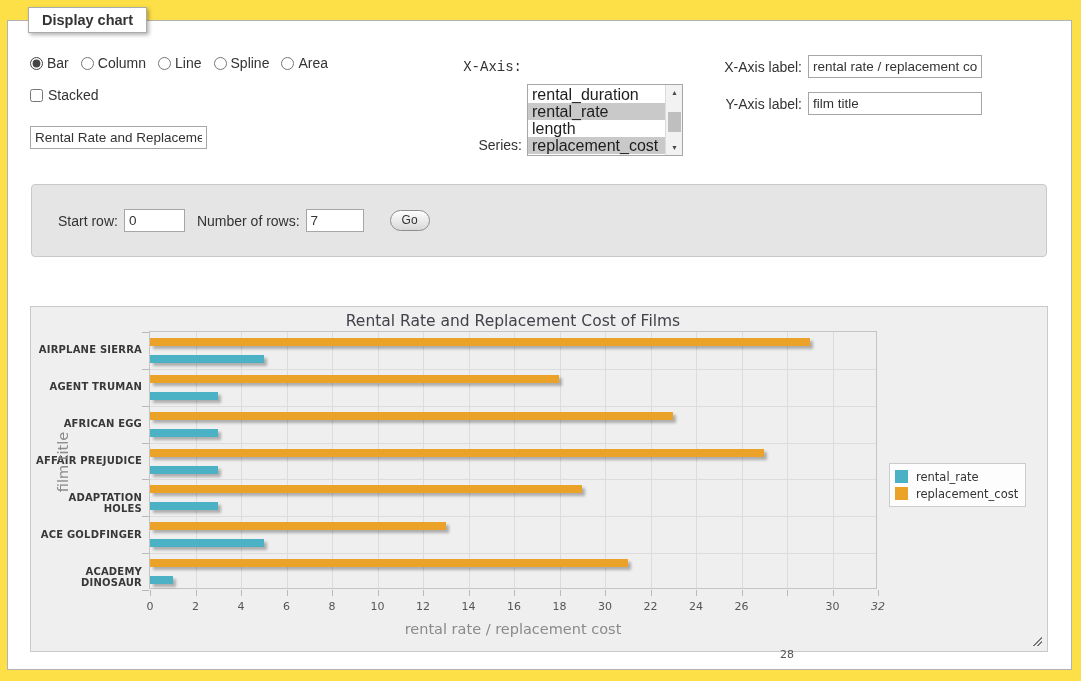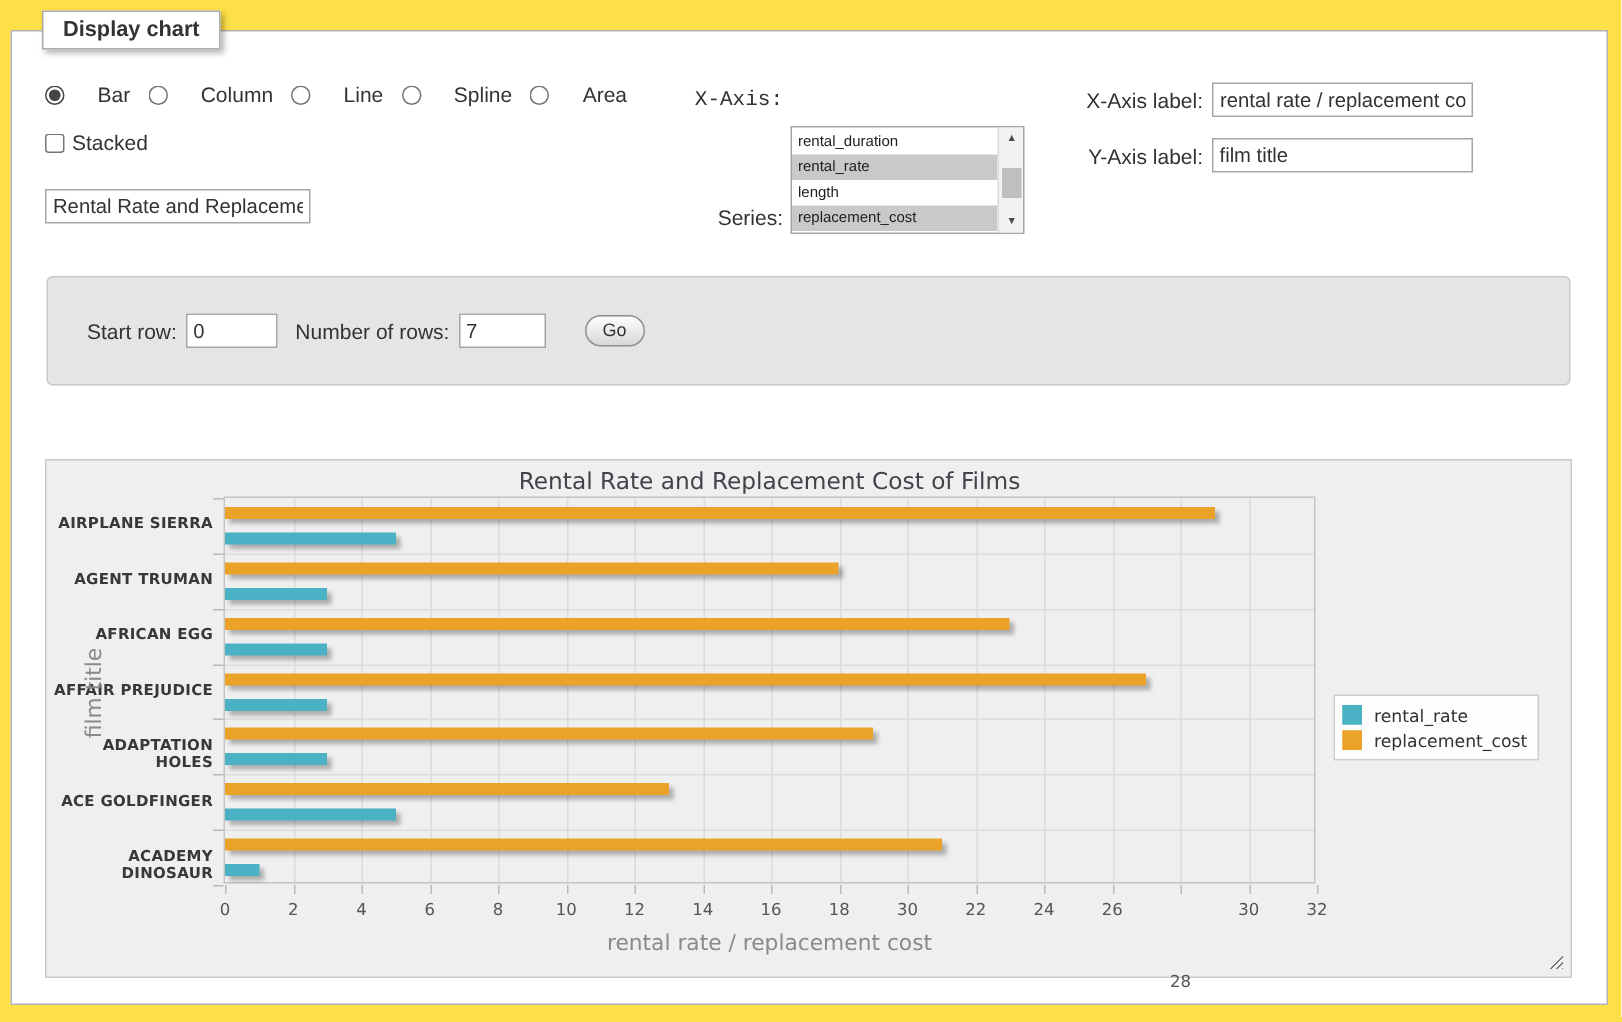--- a/index.html
+++ b/index.html
@@ -7,21 +7,21 @@
   .page { position:relative; width:1081px; height:681px; background:#fde047;
           font-family:"Liberation Sans", sans-serif; font-size:14px; color:#333; overflow:hidden; }
 
   .frame { position:absolute; left:7px; top:20px; width:1065px; height:650px;
            border:1px solid #b3b3b3; background:#fff; }
   .legend-box { position:absolute; left:28px; top:7px; padding:4px 13px; background:#fff;
                 border:1px solid #ababab; box-shadow:2px 2px 4px rgba(0,0,0,0.3);
                 font-weight:bold; font-size:14.5px; color:#333; z-index:5; }
 
   .radio-row { position:absolute; left:30px; top:55px; display:flex; align-items:center; gap:4px; }
-  .radio-row label { display:flex; align-items:center; gap:22px; margin-right:8px; }
+  .radio-row label { display:flex; align-items:center; gap:4px; margin-right:8px; }
   .check-row { position:absolute; left:30px; top:87px; display:flex; align-items:center; gap:5px; }
   input[type=radio], input[type=checkbox] { width:13px; height:13px; accent-color:#444; }
 
   .text-input { border:1px solid #a6a6a6; background:#fff; color:#333;
                 font-family:"Liberation Sans", sans-serif; font-size:13.5px; padding:2px 4px; }
   #title-input { position:absolute; left:30px; top:126px; width:177px; height:23px; }
 
   .form-label { position:absolute; text-align:right; color:#333; }
   #xaxis-label   { left:455px; width:67px; top:59px;font-family:Liberation Mono, monospace; }
   #series-label  { left:455px; width:67px; top:137px; }
@@ -30,21 +30,21 @@
 
   .fake-select { position:absolute; left:527px; top:55px; width:156px; height:24px;
                  border:1px solid #a6a6a6; background:#fff; display:flex; align-items:center;
                  font-size:13.5px; padding:0 6px; cursor:default; }
   .fake-select .sel-text { flex:1; }
   .fake-select .arrow { font-size:9px; color:#222; }
 
   .multi-list { position:absolute; left:527px; top:84px; width:156px; height:72px;
                 border:1px solid #a6a6a6; background:#fff; overflow:hidden; }
   .multi-list .opts { position:absolute; left:0; top:1px; right:17px; }
-  .multi-list .opt { height:17px; line-height:17px; padding-left:4px; font-size:10px;
+  .multi-list .opt { height:17px; line-height:17px; padding-left:4px; font-size:16px;
                      white-space:nowrap; color:#1d1d1d; }
   .multi-list .opt.sel { background:#c9c9c9; }
   .scrollbar { position:absolute; top:0; right:0; bottom:0; width:17px; background:#f2f2f2;
                border-left:1px solid #dcdcdc; }
   .scroll-btn { position:absolute; left:0; width:17px; height:15px; text-align:center;
                 font-size:7px; line-height:15px; color:#4a4a4a; background:#f2f2f2; }
   .scroll-up { top:0; } .scroll-down { bottom:0; }
   .scroll-thumb { position:absolute; left:2px; width:13px; top:27px; height:20px; background:#bfbfbf; }
 
   #xlabel-input { position:absolute; left:808px; top:55px; width:174px; height:23px; }
@@ -205,21 +205,21 @@
         <div class="vline" style="left: 591.5px;"></div>
         <div class="xtick" style="left: 591.5px; top: 258px;"></div>
         <div class="xtick-lbl" style="left: 591.5px; top: 268px;">26</div>
         <div class="vline" style="left: 637px;"></div>
         <div class="xtick" style="left: 637px; top: 258px;"></div>
         <div class="xtick-lbl" style="left: 637px; top: 268px; margin-top: 48px;">28</div>
         <div class="vline" style="left: 682.5px;"></div>
         <div class="xtick" style="left: 682.5px; top: 258px;"></div>
         <div class="xtick-lbl" style="left: 682.5px; top: 268px;">30</div>
         <div class="xtick" style="left: 728px; top: 258px;"></div>
-        <div class="xtick-lbl" style="left: 728px; top: 268px;">32</div>
+        <div class="xtick-lbl" style="left: 728px; top: 268px; font-style: italic;">32</div>
         <div class="ytick" style="top: 0px;"></div>
         <div class="cat-lbl" style="top: 12.4286px;">AIRPLANE SIERRA</div>
         <div class="bar" style="left: 0px; top: 5.92857px; width: 659.522px; background: rgb(234, 162, 40);"></div>
         <div class="bar" style="left: 0px; top: 22.9286px; width: 113.522px; background: rgb(75, 178, 197);"></div>
         <div class="hline" style="top: 36.8571px;"></div>
         <div class="ytick" style="top: 36.8571px;"></div>
         <div class="cat-lbl" style="top: 49.2857px;">AGENT TRUMAN</div>
         <div class="bar" style="left: 0px; top: 42.7857px; width: 409.272px; background: rgb(234, 162, 40);"></div>
         <div class="bar" style="left: 0px; top: 59.7857px; width: 68.0225px; background: rgb(75, 178, 197);"></div>
         <div class="hline" style="top: 73.7143px;"></div>

